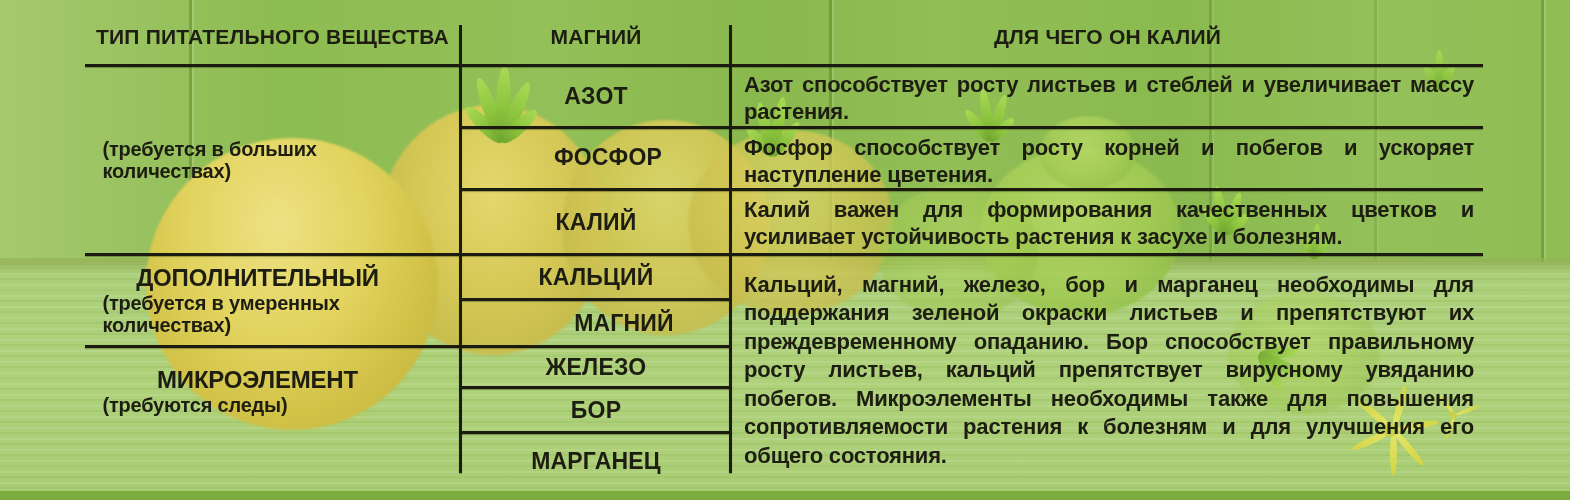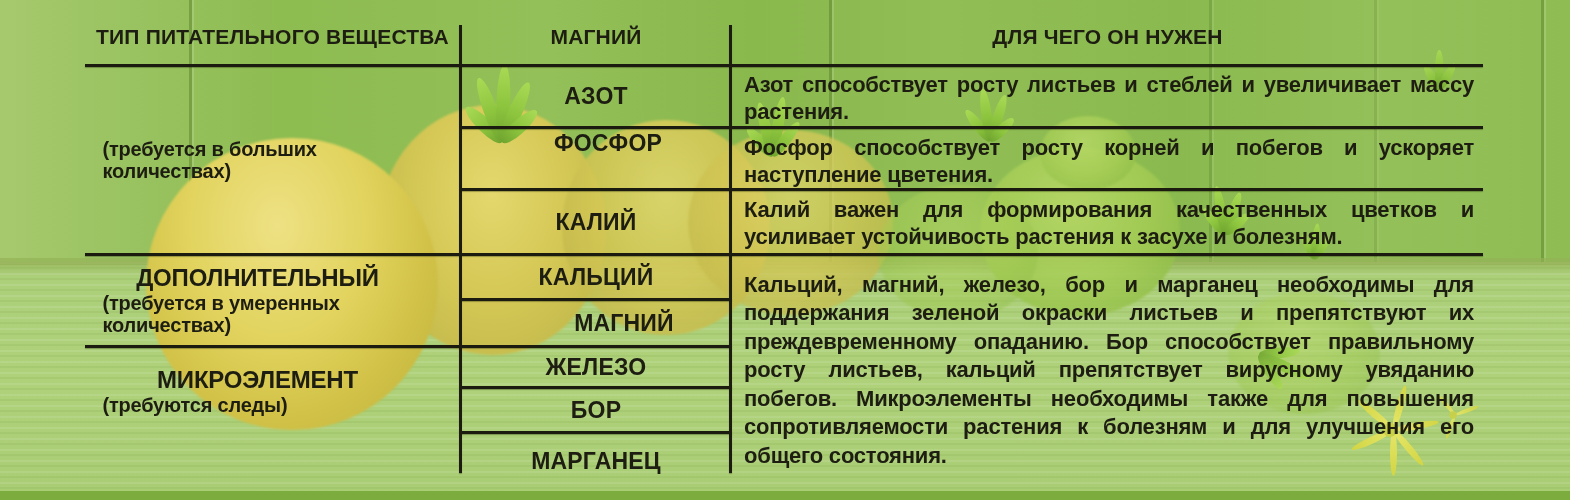--- a/index.html
+++ b/index.html
@@ -136,36 +136,36 @@
   <div class="tline" style="left:85px;top:253px;width:1398px;height:3px"></div>
   <div class="tline" style="left:460px;top:298px;width:272px;height:3px"></div>
   <div class="tline" style="left:85px;top:345px;width:647px;height:3px"></div>
   <div class="tline" style="left:460px;top:386px;width:272px;height:3px"></div>
   <div class="tline" style="left:460px;top:431px;width:272px;height:3px"></div>
   <div class="tline" style="left:459px;top:25px;width:3px;height:448px"></div>
   <div class="tline" style="left:729px;top:25px;width:3px;height:448px"></div>
 
   <div class="cell hdr" style="left:85px;top:16px;width:375px;height:42px">ТИП ПИТАТЕЛЬНОГО ВЕЩЕСТВА</div>
   <div class="cell hdr" style="left:460px;top:16px;width:272px;height:42px">МАГНИЙ</div>
-  <div class="cell hdr" style="left:732px;top:16px;width:751px;height:42px">ДЛЯ ЧЕГО ОН НУЖЕН</div>
+  <div class="cell hdr" style="left:732px;top:16px;width:751px;height:42px">ДЛЯ ЧЕГО ОН КАЛИЙ</div>
 
   <div class="cell grp" style="left:70px;top:67px;width:375px;height:186px">
     <div class="n">(требуется в больших количествах)</div>
   </div>
   <div class="cell grp" style="left:70px;top:256px;width:375px;height:89px">
     <div class="t">ДОПОЛНИТЕЛЬНЫЙ</div>
     <div class="n">(требуется в умеренных количествах)</div>
   </div>
   <div class="cell grp" style="left:70px;top:348px;width:375px;height:88px">
     <div class="t">МИКРОЭЛЕМЕНТ</div>
     <div class="n">(требуются следы)</div>
   </div>
 
   <div class="cell elem" style="left:460px;top:67px;width:272px;height:59px">АЗОТ</div>
-  <div class="cell elem" style="left:460px;top:114px;width:296px;height:59px">ФОСФОР</div>
+  <div class="cell elem" style="left:460px;top:128px;width:296px;height:59px">ФОСФОР</div>
   <div class="cell elem" style="left:460px;top:191px;width:272px;height:62px">КАЛИЙ</div>
   <div class="cell elem" style="left:460px;top:256px;width:272px;height:42px">КАЛЬЦИЙ</div>
   <div class="cell elem" style="left:460px;top:301px;width:328px;height:44px">МАГНИЙ</div>
   <div class="cell elem" style="left:460px;top:348px;width:272px;height:38px">ЖЕЛЕЗО</div>
   <div class="cell elem" style="left:460px;top:389px;width:272px;height:42px">БОР</div>
   <div class="cell elem" style="left:460px;top:434px;width:272px;height:55px">МАРГАНЕЦ</div>
 
   <div class="cell desc" style="left:744px;top:71px;width:730px;height:54px">
     <p>Азот способствует росту листьев и стеблей и увеличивает массу растения.</p>
   </div>

